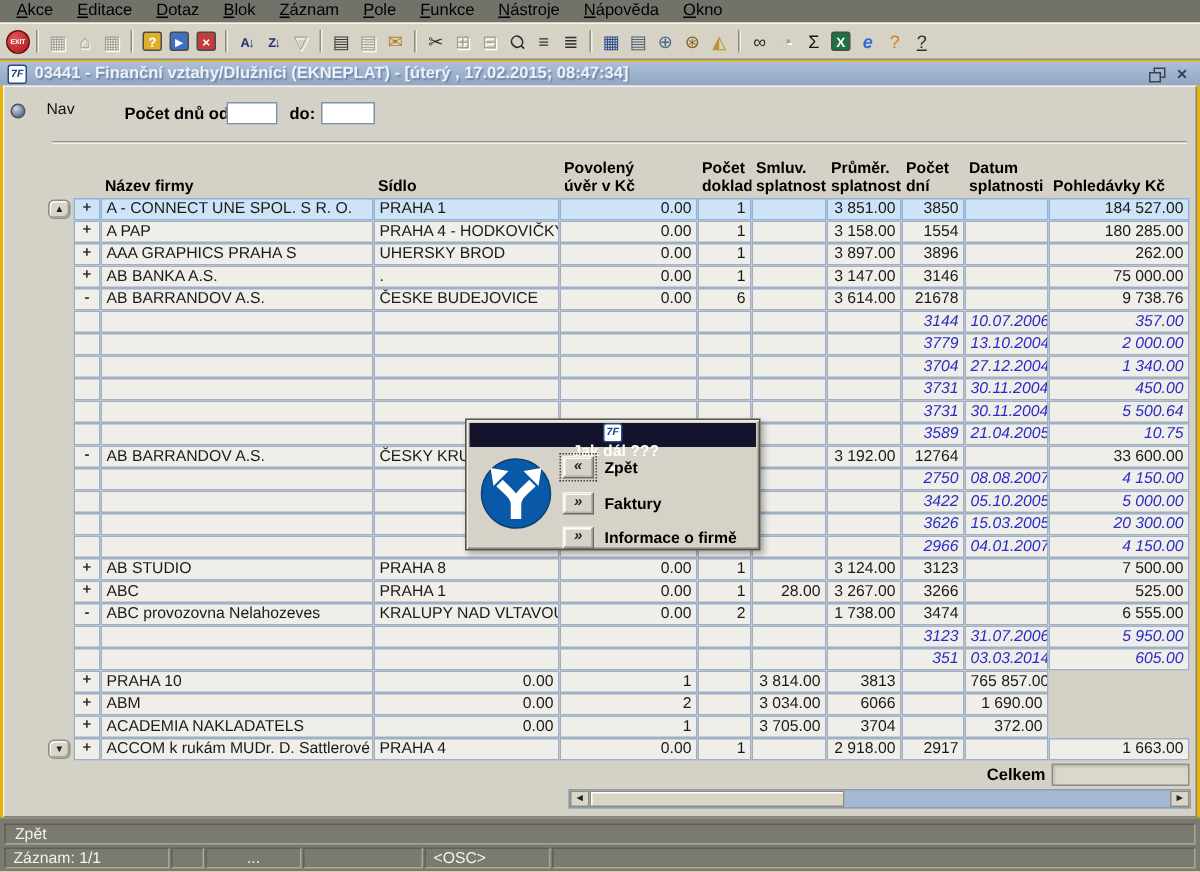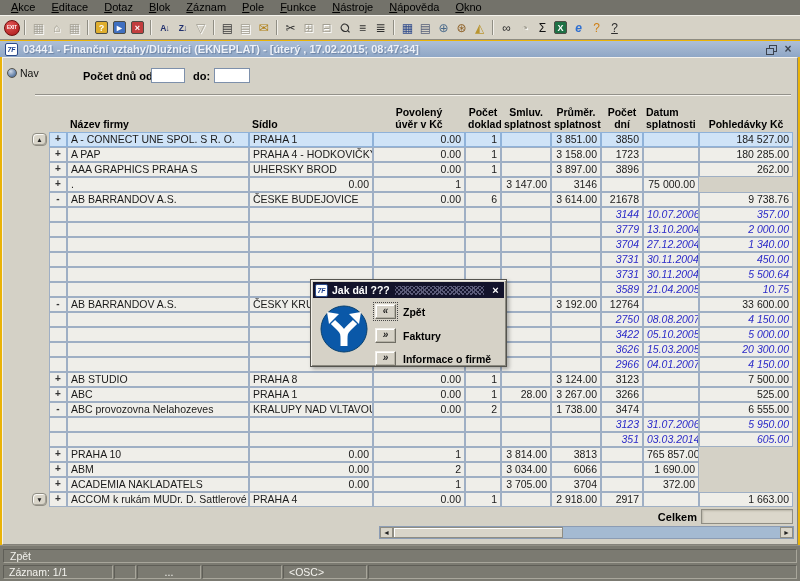--- a/index.html
+++ b/index.html
@@ -26,32 +26,32 @@
   
   .titlebar { position:absolute; top:41px; left:0; right:0; height:16px; background:linear-gradient(180deg,#aebfd6,#8fa7c6); display:flex; align-items:center; padding:0 5px; }
   .logo { width:13px; height:13px; flex:0 0 13px; background:#fff; border:1px solid #2a4a8a; color:#1b3f8f; font-size:7px; font-weight:bold; font-style:italic; display:inline-flex; align-items:center; justify-content:center; border-radius:2px; }
   .wtitle { margin-left:5px; font-size:11px; font-weight:bold; color:#edf1f8; text-shadow:1px 1px 1px #6d84a6; flex:1; white-space:nowrap; overflow:hidden; }
   .wbtn { width:14px; height:13px; margin-left:3px; position:relative; color:#3b434f; font-size:12px; line-height:12px; font-weight:bold; text-align:center; cursor:default; }
   .wbtn.restore::before { content:""; position:absolute; top:2px; left:5px; width:6px; height:5px; border:1px solid #3b434f; }
   .wbtn.restore::after { content:""; position:absolute; top:5px; left:2px; width:6px; height:5px; border:1px solid #3b434f; background:#9fb3cd; }
 
   
   .winbody { position:absolute; top:57px; left:2px; right:2px; bottom:36px; background:#d4d1c6; border-top:1px solid #f4f2ec; border-left:1px solid #f4f2ec; border-right:1px solid #84827a; border-bottom:1px solid #84827a; }
-  .nav-item { position:absolute; left:4px; top:9px; display:flex; align-items:center; gap:3px; font-size:10.5px; color:#111; }
+  .nav-item { position:absolute; left:4px; top:9px; display:flex; align-items:flex-end; gap:14px; font-size:10.5px; color:#111; }
   .navdot { width:10px; height:10px; border-radius:50%; background:radial-gradient(circle at 35% 30%, #cfd8e6, #6b87ad 60%, #3d5a82); border:1px solid #55544e; }
 
   .flabel { position:absolute; font-size:11px; font-weight:bold; color:#000; }
   .field { position:absolute; width:34px; height:15px; border:1px solid #7d90ab; background:#fff; font-size:10.5px; padding:0 2px; }
   .fsep { position:absolute; left:32px; right:6px; top:36px; height:0; border-top:1px solid #93918a; border-bottom:1px solid #f5f3ed; }
 
   
   .thead, .trow { display:grid; grid-template-columns:18px 18px 182px 124px 92px 36px 50px 50px 42px 56px 94px; }
   .thead { position:absolute; left:28px; top:39px; height:34px; align-items:end; font-size:10.5px; font-weight:bold; padding-bottom:1px; }
   .hc { white-space:pre-line; line-height:11.5px; padding:0 3px; overflow:hidden; }
-  .hc.r { text-align:center; }
+  .hc.r { text-align:left; }
   .tbody { position:absolute; left:28px; top:74px; }
   .trow { height:15px; }
   .c { border:1px solid #9fafc4; background:#efeee9; font-size:10.5px; line-height:12px; padding:0 3px; overflow:hidden; white-space:nowrap; height:15px; color:#1a1a1a; }
   .c.num { text-align:right; }
   .c.scr { border:none; background:transparent; padding:0; }
   .trow.sel .c:not(.scr) { background:#cfe3f7; border-color:#8fb2d9; }
   .c.blue { color:#2a2ac8; font-style:italic; }
   .c.expc { text-align:center; font-weight:bold; font-size:10px; padding:0; color:#333; }
   .scrbtn { width:15px; height:13px; margin:1px 1px; border-radius:4px; background:#d9d5c9; border:1px solid #8f8d83; box-shadow:inset 1px 1px 0 #fcfbf7, inset -1px -1px 0 #a5a298; font-size:6.5px; color:#222; display:flex; align-items:center; justify-content:center; }
 
@@ -65,21 +65,21 @@
 
   
   .statusbar { position:absolute; left:0; right:0; bottom:0; height:36px; background:#7b7a71; border-top:1px solid #918f85; padding:3px 3px 0 3px; }
   .sline { height:14px; border:1px solid; border-color:#5f5e57 #a8a69b #a8a69b #5f5e57; color:#f4f3ee; font-size:10.5px; line-height:12px; padding:0 6px; }
   .srow { display:flex; gap:1px; height:14px; margin-top:2px; }
   .sseg { border:1px solid; border-color:#5f5e57 #a8a69b #a8a69b #5f5e57; color:#f4f3ee; font-size:10.5px; line-height:12px; padding:0 5px; }
   .s1{width:110px;} .s2{width:22px;} .s3{width:64px; text-align:center;} .s4{width:80px;} .s5{width:84px; } .s6{flex:1;}
 
   
   .dialog { position:absolute; left:310px; top:279px; width:197px; height:88px; background:#d6d2c7; border:1px solid #55544e; box-shadow:inset 1px 1px 0 #f2efe8, inset -1px -1px 0 #8a887e, 2px 2px 4px rgba(0,0,0,0.3); z-index:50; }
-  .dtitle { height:16px; margin:2px; background:#13132b; display:flex; align-items:center; padding:0 2px; }
+  .dtitle { height:16px; margin:2px; background:#13132b; display:flex; align-items:center; padding:0 2px;flex-direction:column; }
   .dtext { color:#fff; font-weight:bold; font-size:10.5px; margin-left:4px; white-space:nowrap; }
   .hatch { flex:1; height:9px; margin:0 5px; background:repeating-linear-gradient(45deg,#5a5a78 0 1px,transparent 1px 3px),repeating-linear-gradient(-45deg,#5a5a78 0 1px,transparent 1px 3px); }
   .dclose { color:#fff; font-size:11px; font-weight:bold; width:13px; text-align:center; cursor:default; }
   .dbody { position:relative; height:66px; }
   .sign { position:absolute; left:9px; top:5px; width:48px; height:48px; }
   .dopt { position:absolute; left:64px; display:flex; align-items:center; height:17px; }
   .dopt.o1{top:3px;} .dopt.o2{top:27px;} .dopt.o3{top:50px;}
   .dbtn { width:21px; height:15px; background:#d6d2c7; border:1px solid; border-color:#f4f2ec #6f6d64 #6f6d64 #f4f2ec; box-shadow:inset -1px -1px 0 #b5b2a6, inset 1px 1px 0 #fff; font-size:10px; line-height:12px; text-align:center; color:#222; font-weight:bold; }
   .dbtn.focus { outline:1px dotted #444; outline-offset:1px; }
   .dlabel { margin-left:7px; font-size:10.5px; font-weight:bold; color:#000; }
@@ -202,40 +202,41 @@
         </div>
         <div class="trow">
           <span class="c scr"></span>
           <span class="c expc">+</span>
           <span class="c txt">A PAP</span>
           <span class="c txt">PRAHA 4 - HODKOVIČKY</span>
           <span class="c num">0.00</span>
           <span class="c num">1</span>
           <span class="c num"></span>
           <span class="c num">3 158.00</span>
-          <span class="c num">1723</span>
+          <span class="c num">1554</span>
           <span class="c txt"></span>
           <span class="c num">180 285.00</span>
         </div>
         <div class="trow">
           <span class="c scr"></span>
           <span class="c expc">+</span>
           <span class="c txt">AAA GRAPHICS PRAHA S</span>
           <span class="c txt">UHERSKY BROD</span>
           <span class="c num">0.00</span>
           <span class="c num">1</span>
           <span class="c num"></span>
           <span class="c num">3 897.00</span>
           <span class="c num">3896</span>
           <span class="c txt"></span>
           <span class="c num">262.00</span>
         </div>
         <div class="trow">
           <span class="c scr"></span>
           <span class="c expc">+</span>
+          <span class="c txt">AB BANKA A.S.</span>
           <span class="c txt">.</span>
           <span class="c num">0.00</span>
           <span class="c num">1</span>
           <span class="c num"></span>
           <span class="c num">3 147.00</span>
           <span class="c num">3146</span>
           <span class="c txt"></span>
           <span class="c num">75 000.00</span>
         </div>
         <div class="trow">

